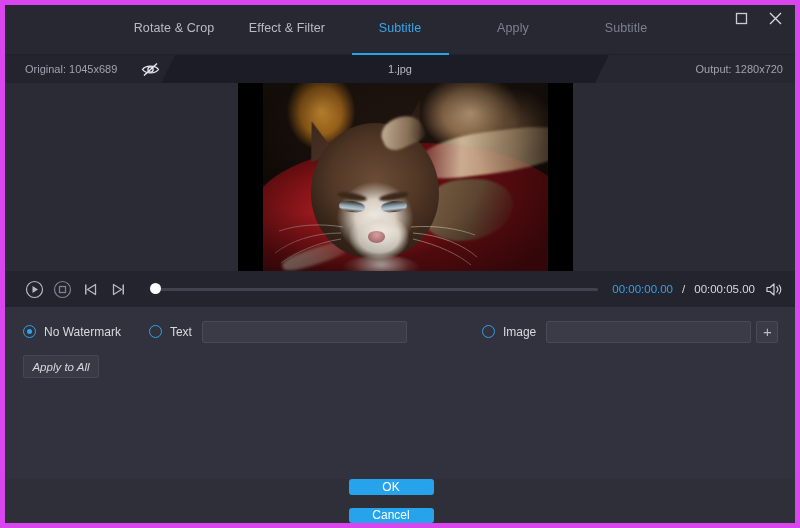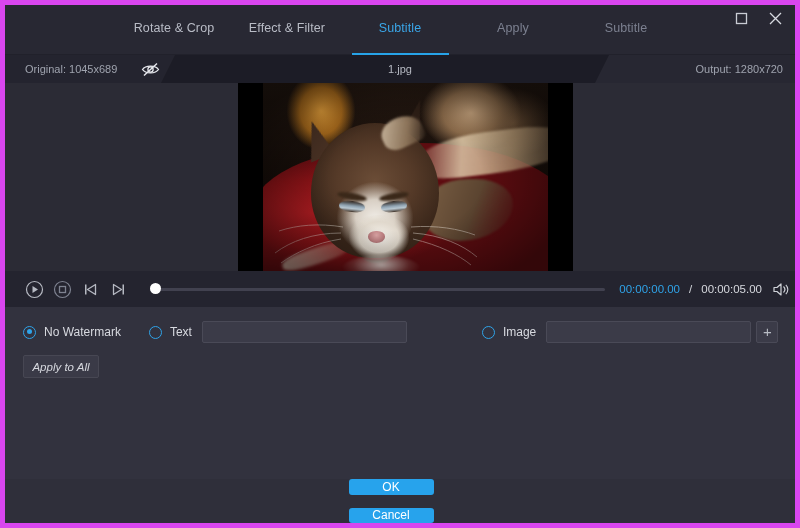--- a/index.html
+++ b/index.html
@@ -276,41 +276,41 @@
     height: 3px; background: #41414f; border-radius: 2px;
   }
   .seek-handle {
     position: absolute; left: 0px; top: 4px;
     width: 11px; height: 11px; border-radius: 50%;
     background: #ffffff;
     cursor: pointer;
   }
   .time-wrap {
     display: flex; align-items: center; gap: 9px;
-    padding-right: 4px;
+    padding-right: 11px;
     font-size: 11.5px;
     font-family: "Liberation Sans", sans-serif;
   }
   .time-cur { color: #2fa3e8; }
   .time-sep, .time-tot { color: #d6d8de; }
   .vol-btn { width: 20px; height: 18px; display:flex; align-items:center; justify-content:center; cursor:pointer; }
 
   
   .options {
     position: absolute; left: 0; top: 302px;
     width: 100%; height: 181px;
     background: #32323e;
     border-bottom: 1px solid #252530;
   }
   .opt-row {
     position: absolute; left: 0; top: 12px;
     width: 100%; height: 26px;
     display: flex; align-items: center;
   }
-  .radio-item { display: flex; align-items: center; cursor: pointer; }
+  .radio-item { display: flex; cursor: pointer; }
   .radio {
     width: 13px; height: 13px; border-radius: 50%;
     border: 1.5px solid #2fa3e8;
     background: #32323e;
     position: relative;
     flex: none;
   }
   .radio.checked::after {
     content: "";
     position: absolute; left: 2.5px; top: 2.5px;

